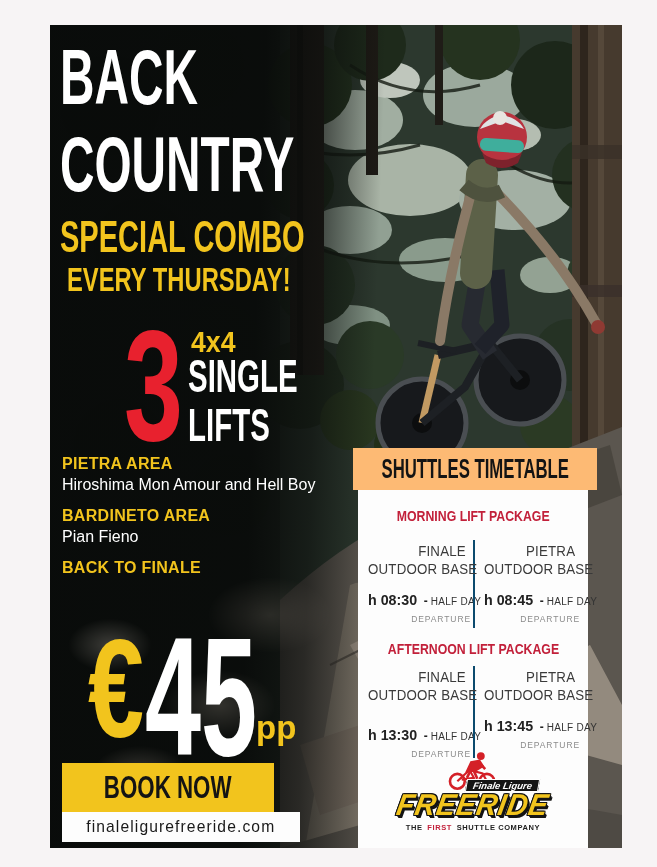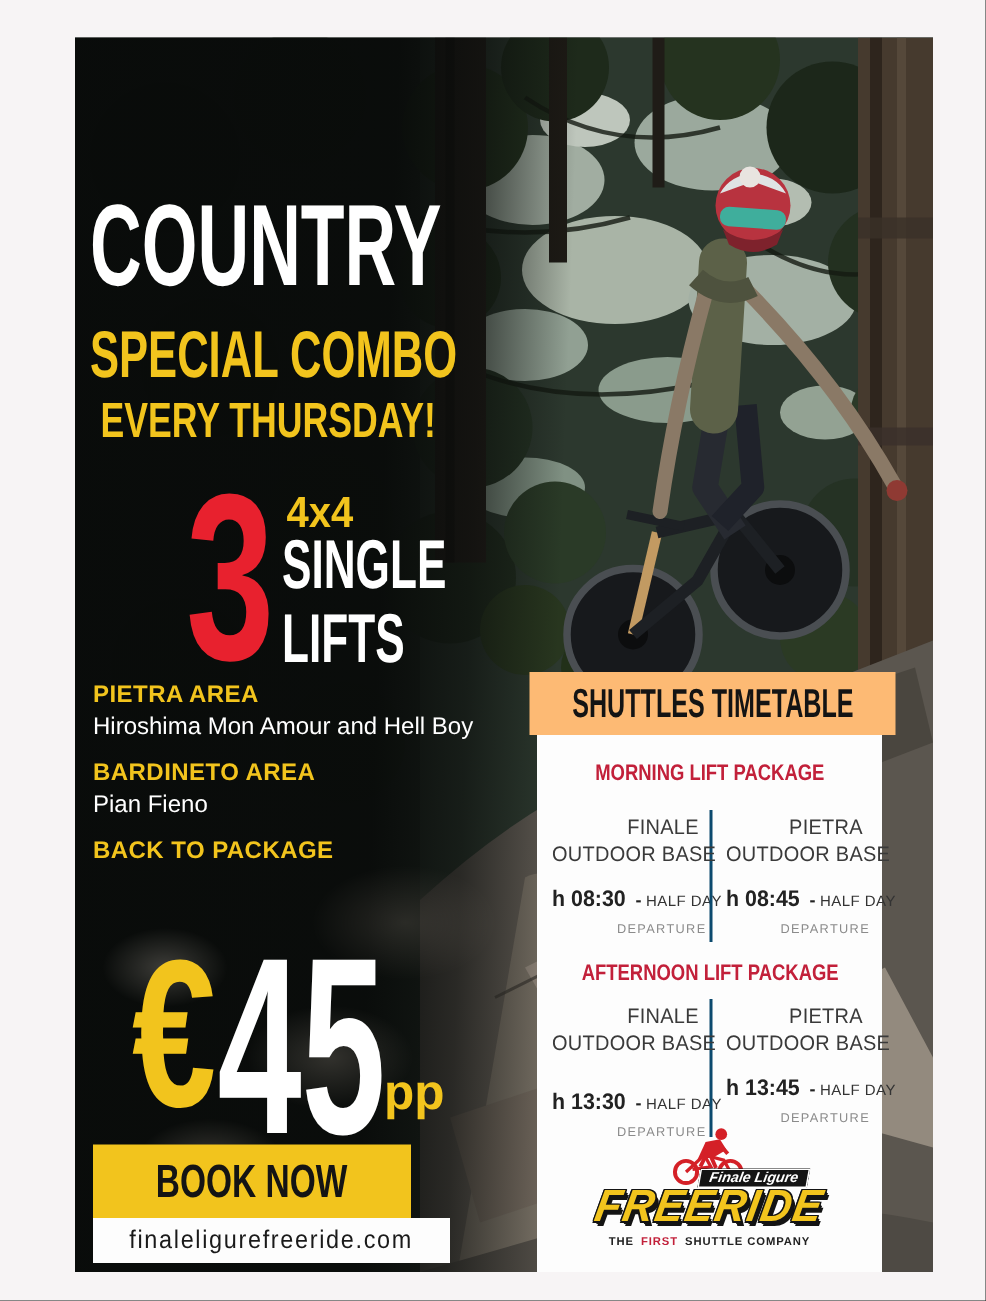--- a/index.html
+++ b/index.html
@@ -201,20 +201,23 @@
       <rect x="430" y="114" width="44" height="13" rx="6" fill="#3fae9c" transform="rotate(4 452 120)"></rect>
       <path d="M432 128 Q452 142 472 128 L468 138 Q452 148 436 138 Z" fill="#7e222c"></path>
     </g>
   </svg>
 
   <div class="dark-overlay"></div>
   <div class="rock-glimpse"></div>
 
   <div class="content">
 
+    <div class="abs" style="left:10px;top:14px;">
+      <span class="cond title-line">BACK</span>
+    </div>
     <div class="abs" style="left:10px;top:101px;">
       <span class="cond title-line">COUNTRY</span>
     </div>
     <div class="abs" style="left:17px;top:238px;">
       <span class="cond schedule">EVERY THURSDAY!</span>
     </div>
     <div class="abs" style="left:10px;top:190px;">
       <span class="cond subtitle">SPECIAL COMBO</span>
     </div>
 
@@ -234,21 +237,21 @@
     <div class="abs areas">
       <div class="area">
         <div class="area-name">PIETRA AREA</div>
         <div class="area-trails">Hiroshima Mon Amour and Hell Boy</div>
       </div>
       <div class="area">
         <div class="area-name">BARDINETO AREA</div>
         <div class="area-trails">Pian Fieno</div>
       </div>
       <div class="area">
-        <div class="area-name">BACK TO PACKAGE</div>
+        <div class="area-name">BACK TO FINALE</div>
       </div>
     </div>
 
     <div class="abs" style="left:38px;top:608px;">
       <span class="cond price-cur">€</span>
     </div>
     <div class="abs" style="left:95px;top:605px;">
       <span class="cond price-amt">45</span>
     </div>
     <div class="abs" style="left:206px;top:686px;">

